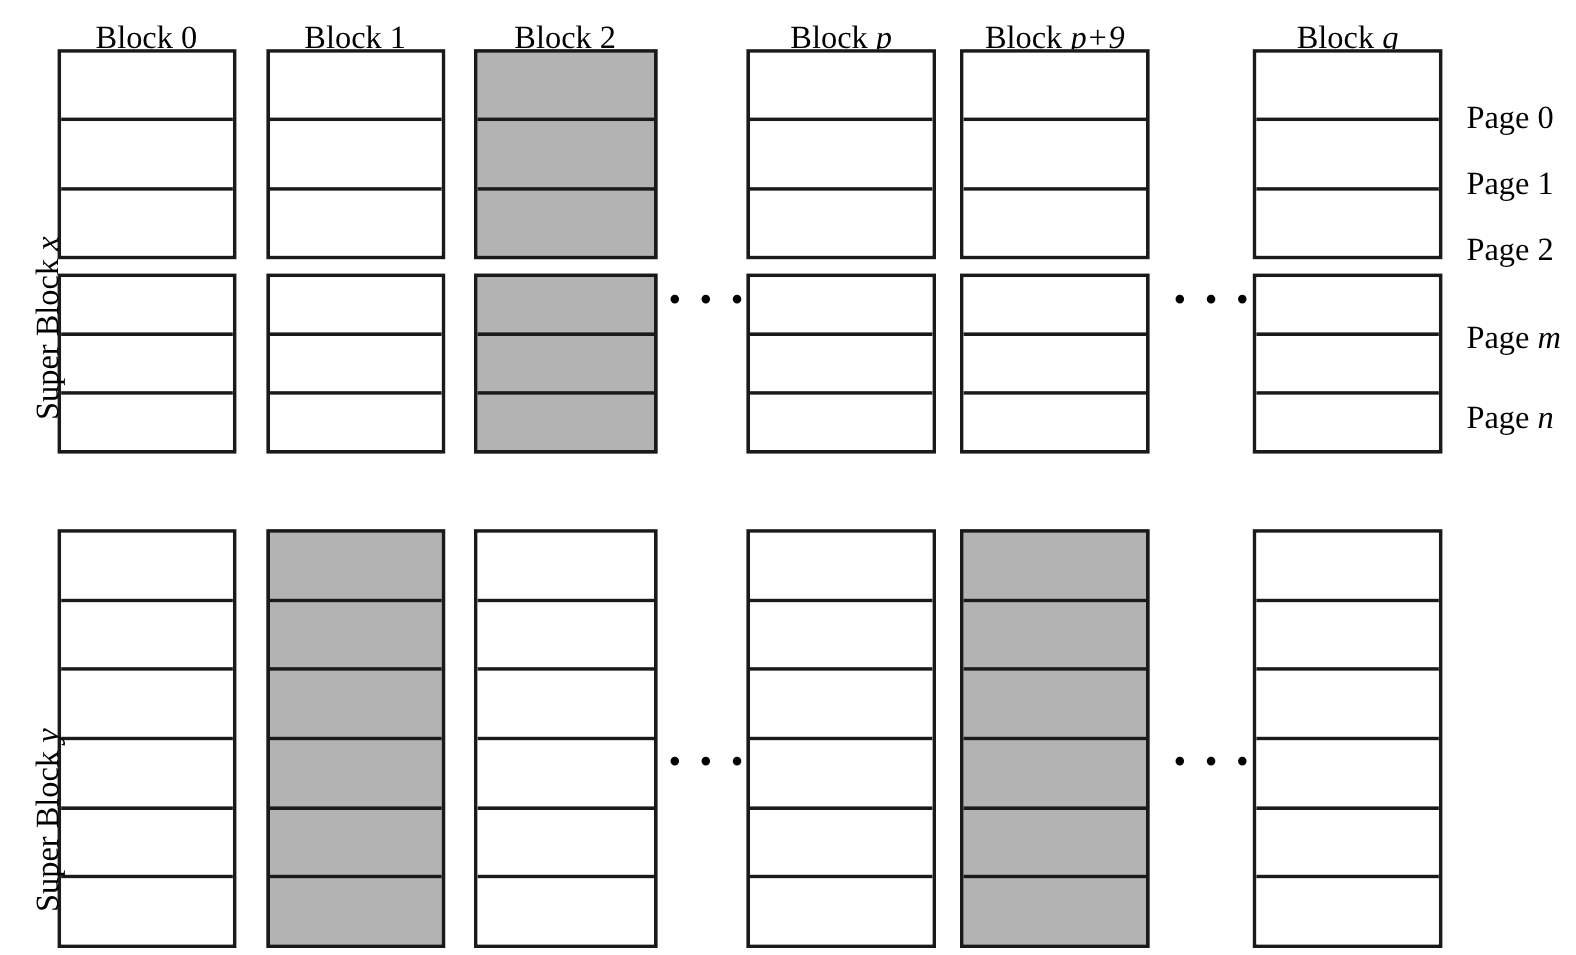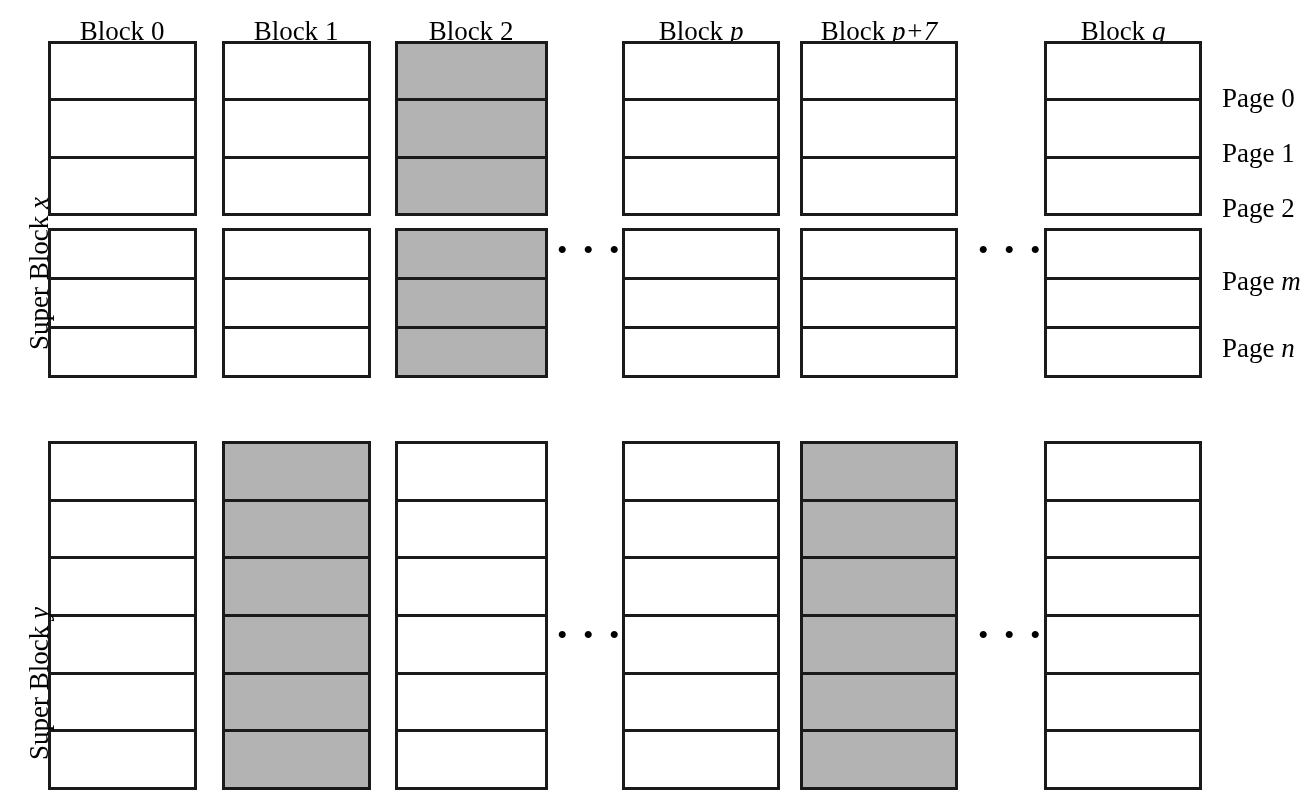--- a/index.html
+++ b/index.html
@@ -88,21 +88,21 @@
   .page-label .var { font-style: italic; }
 </style>
 </head>
 <body>
 
 <div id="figure">
     <div class="col-label" style="left: 122px; top: 18px; transform: translateX(-50%);"><span>Block </span><span>0</span></div>
     <div class="col-label" style="left: 296px; top: 18px; transform: translateX(-50%);"><span>Block </span><span>1</span></div>
     <div class="col-label" style="left: 471px; top: 18px; transform: translateX(-50%);"><span>Block </span><span>2</span></div>
     <div class="col-label" style="left: 701px; top: 18px; transform: translateX(-50%);"><span>Block </span><span class="var">p</span></div>
-    <div class="col-label" style="left: 879px; top: 18px; transform: translateX(-50%);"><span>Block </span><span class="var">p+7</span></div>
+    <div class="col-label" style="left: 879px; top: 18px; transform: translateX(-50%);"><span>Block </span><span class="var">p+9</span></div>
     <div class="col-label" style="left: 1123px; top: 18px; transform: translateX(-50%);"><span>Block </span><span class="var">q</span></div>
     <div class="stack" style="left: 48px; top: 41px; width: 149px; height: 175px; border-color: rgb(26, 26, 26); background: rgb(255, 255, 255);">
       <div class="cell" style="border-bottom-color: rgb(26, 26, 26); background: rgb(255, 255, 255);"></div>
       <div class="cell" style="border-bottom-color: rgb(26, 26, 26); background: rgb(255, 255, 255);"></div>
       <div class="cell" style="border-bottom-color: rgb(26, 26, 26); background: rgb(255, 255, 255);"></div>
     </div>
     <div class="stack" style="left: 222px; top: 41px; width: 149px; height: 175px; border-color: rgb(26, 26, 26); background: rgb(255, 255, 255);">
       <div class="cell" style="border-bottom-color: rgb(26, 26, 26); background: rgb(255, 255, 255);"></div>
       <div class="cell" style="border-bottom-color: rgb(26, 26, 26); background: rgb(255, 255, 255);"></div>
       <div class="cell" style="border-bottom-color: rgb(26, 26, 26); background: rgb(255, 255, 255);"></div>

